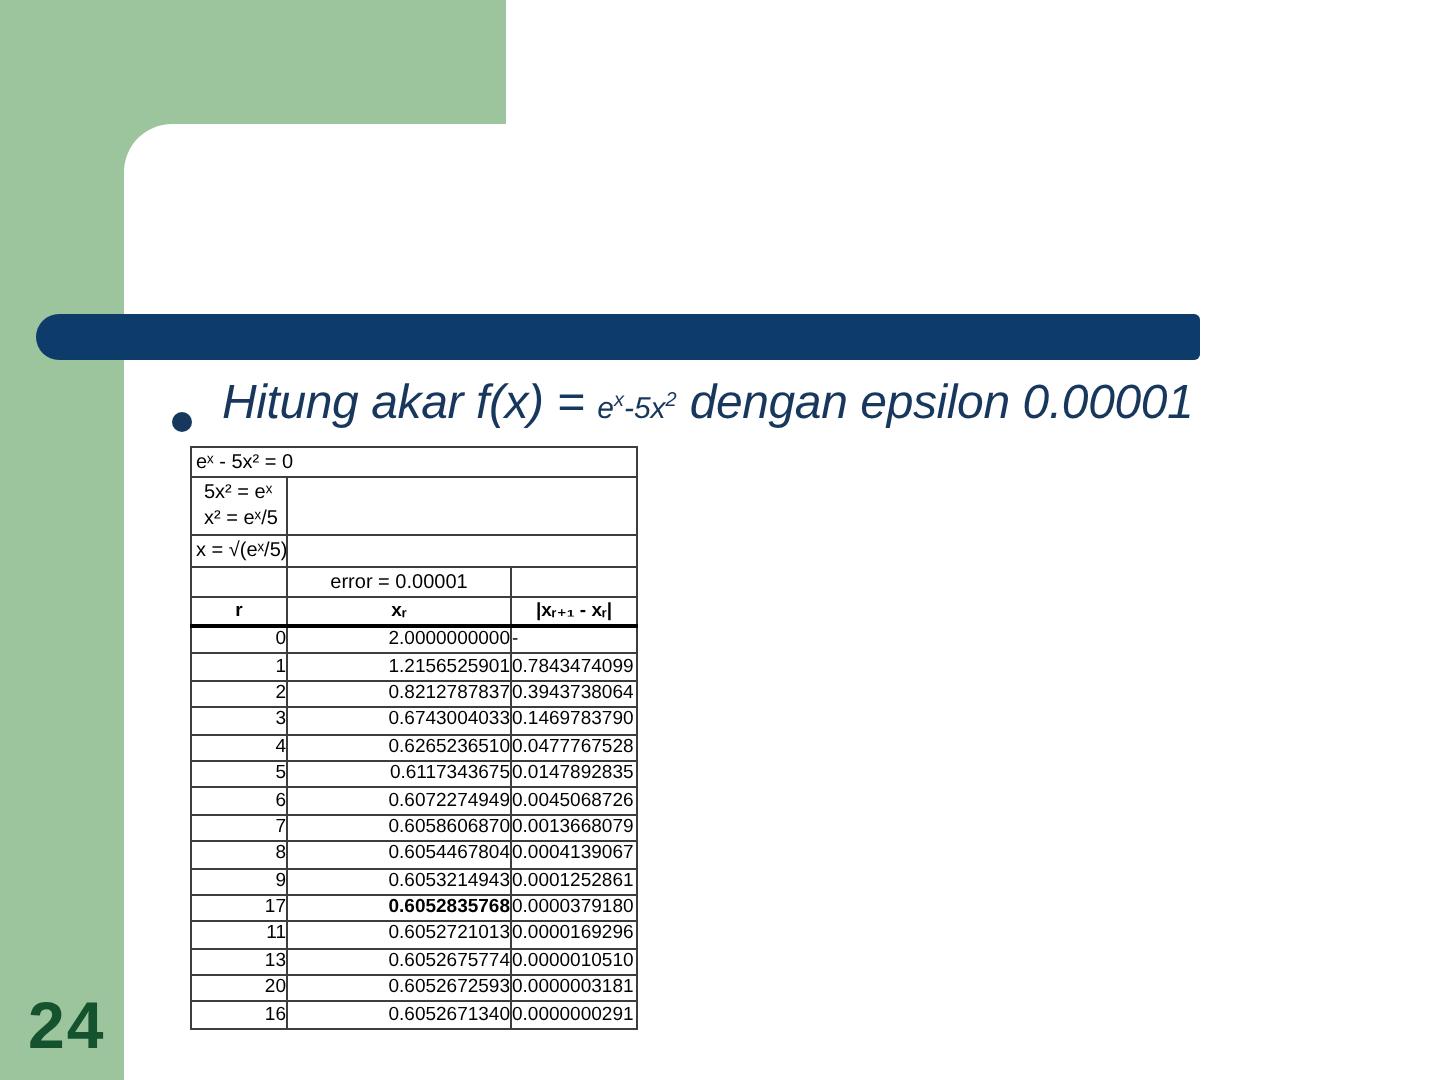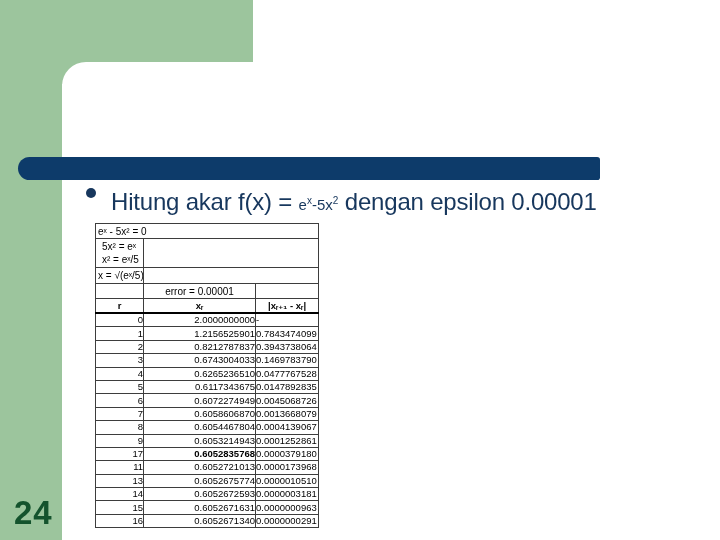--- a/index.html
+++ b/index.html
@@ -6,21 +6,21 @@
   .stage{
     position:relative;width:720px;height:540px;overflow:hidden;
     background:#ffffff;
     font-family:"Liberation Sans","DejaVu Sans",sans-serif;
   }
   .green-strip{position:absolute;left:0;top:0;width:62px;height:540px;background:#9CC59D;}
   .green-block{position:absolute;left:0;top:0;width:253px;height:84px;background:#9CC59D;}
   .panel{position:absolute;left:62px;top:62px;right:0;bottom:0;background:#ffffff;border-top-left-radius:24px;}
   .navy-bar{position:absolute;left:18px;top:157px;width:582px;height:23px;background:#0D3B6A;border-radius:12px 3px 3px 12px;}
   .page-num{position:absolute;left:14px;top:494px;color:#14532d;font-size:33px;font-weight:bold;letter-spacing:1px;}
-  .title-row{position:absolute;left:86px;top:188px;display:flex;align-items:flex-start;}
+  .title-row{position:absolute;left:86px;top:188px;display:flex;align-items:flex-end;font-style:italic;}
   .bullet{width:10px;height:10px;border-radius:50%;background:#17375D;margin-right:15px;flex:0 0 auto;}
   .title{font-size:24px;color:#17375D;letter-spacing:-0.2px;white-space:nowrap;}
   .title .math{font-size:15px;letter-spacing:0;}
   .title .math sup{font-size:10px;vertical-align:6px;}
   .sheet{position:absolute;left:95px;top:223px;}
   table.ws{border-collapse:collapse;table-layout:fixed;width:223px;color:#000;}
   table.ws td,table.ws th{border:1px solid #3d3d3d;padding:0;overflow:hidden;white-space:nowrap;}
   .c1{width:48px;} .c2{width:112px;} .c3{width:63px;}
   tr.frmA td{height:14px;font-size:10px;padding-left:2px;}
   tr.frmB td{height:28px;font-size:10px;line-height:13px;padding-left:6px;}
@@ -129,36 +129,31 @@
             <td class="d">0.0001252861</td>
           </tr>
           <tr class="drow">
             <td class="i">17</td>
             <td class="x xbold">0.6052835768</td>
             <td class="d">0.0000379180</td>
           </tr>
           <tr class="drow">
             <td class="i">11</td>
             <td class="x">0.6052721013</td>
-            <td class="d">0.0000173968</td>
+            <td class="d">0.0000169296</td>
           </tr>
           <tr class="drow">
             <td class="i">13</td>
             <td class="x">0.6052675774</td>
             <td class="d">0.0000010510</td>
           </tr>
           <tr class="drow">
-            <td class="i">14</td>
+            <td class="i">20</td>
             <td class="x">0.6052672593</td>
             <td class="d">0.0000003181</td>
-          </tr>
-          <tr class="drow">
-            <td class="i">15</td>
-            <td class="x">0.6052671631</td>
-            <td class="d">0.0000000963</td>
           </tr>
           <tr class="drow">
             <td class="i">16</td>
             <td class="x">0.6052671340</td>
             <td class="d">0.0000000291</td>
           </tr>
         </tbody>
     </table>
   </div>
 

